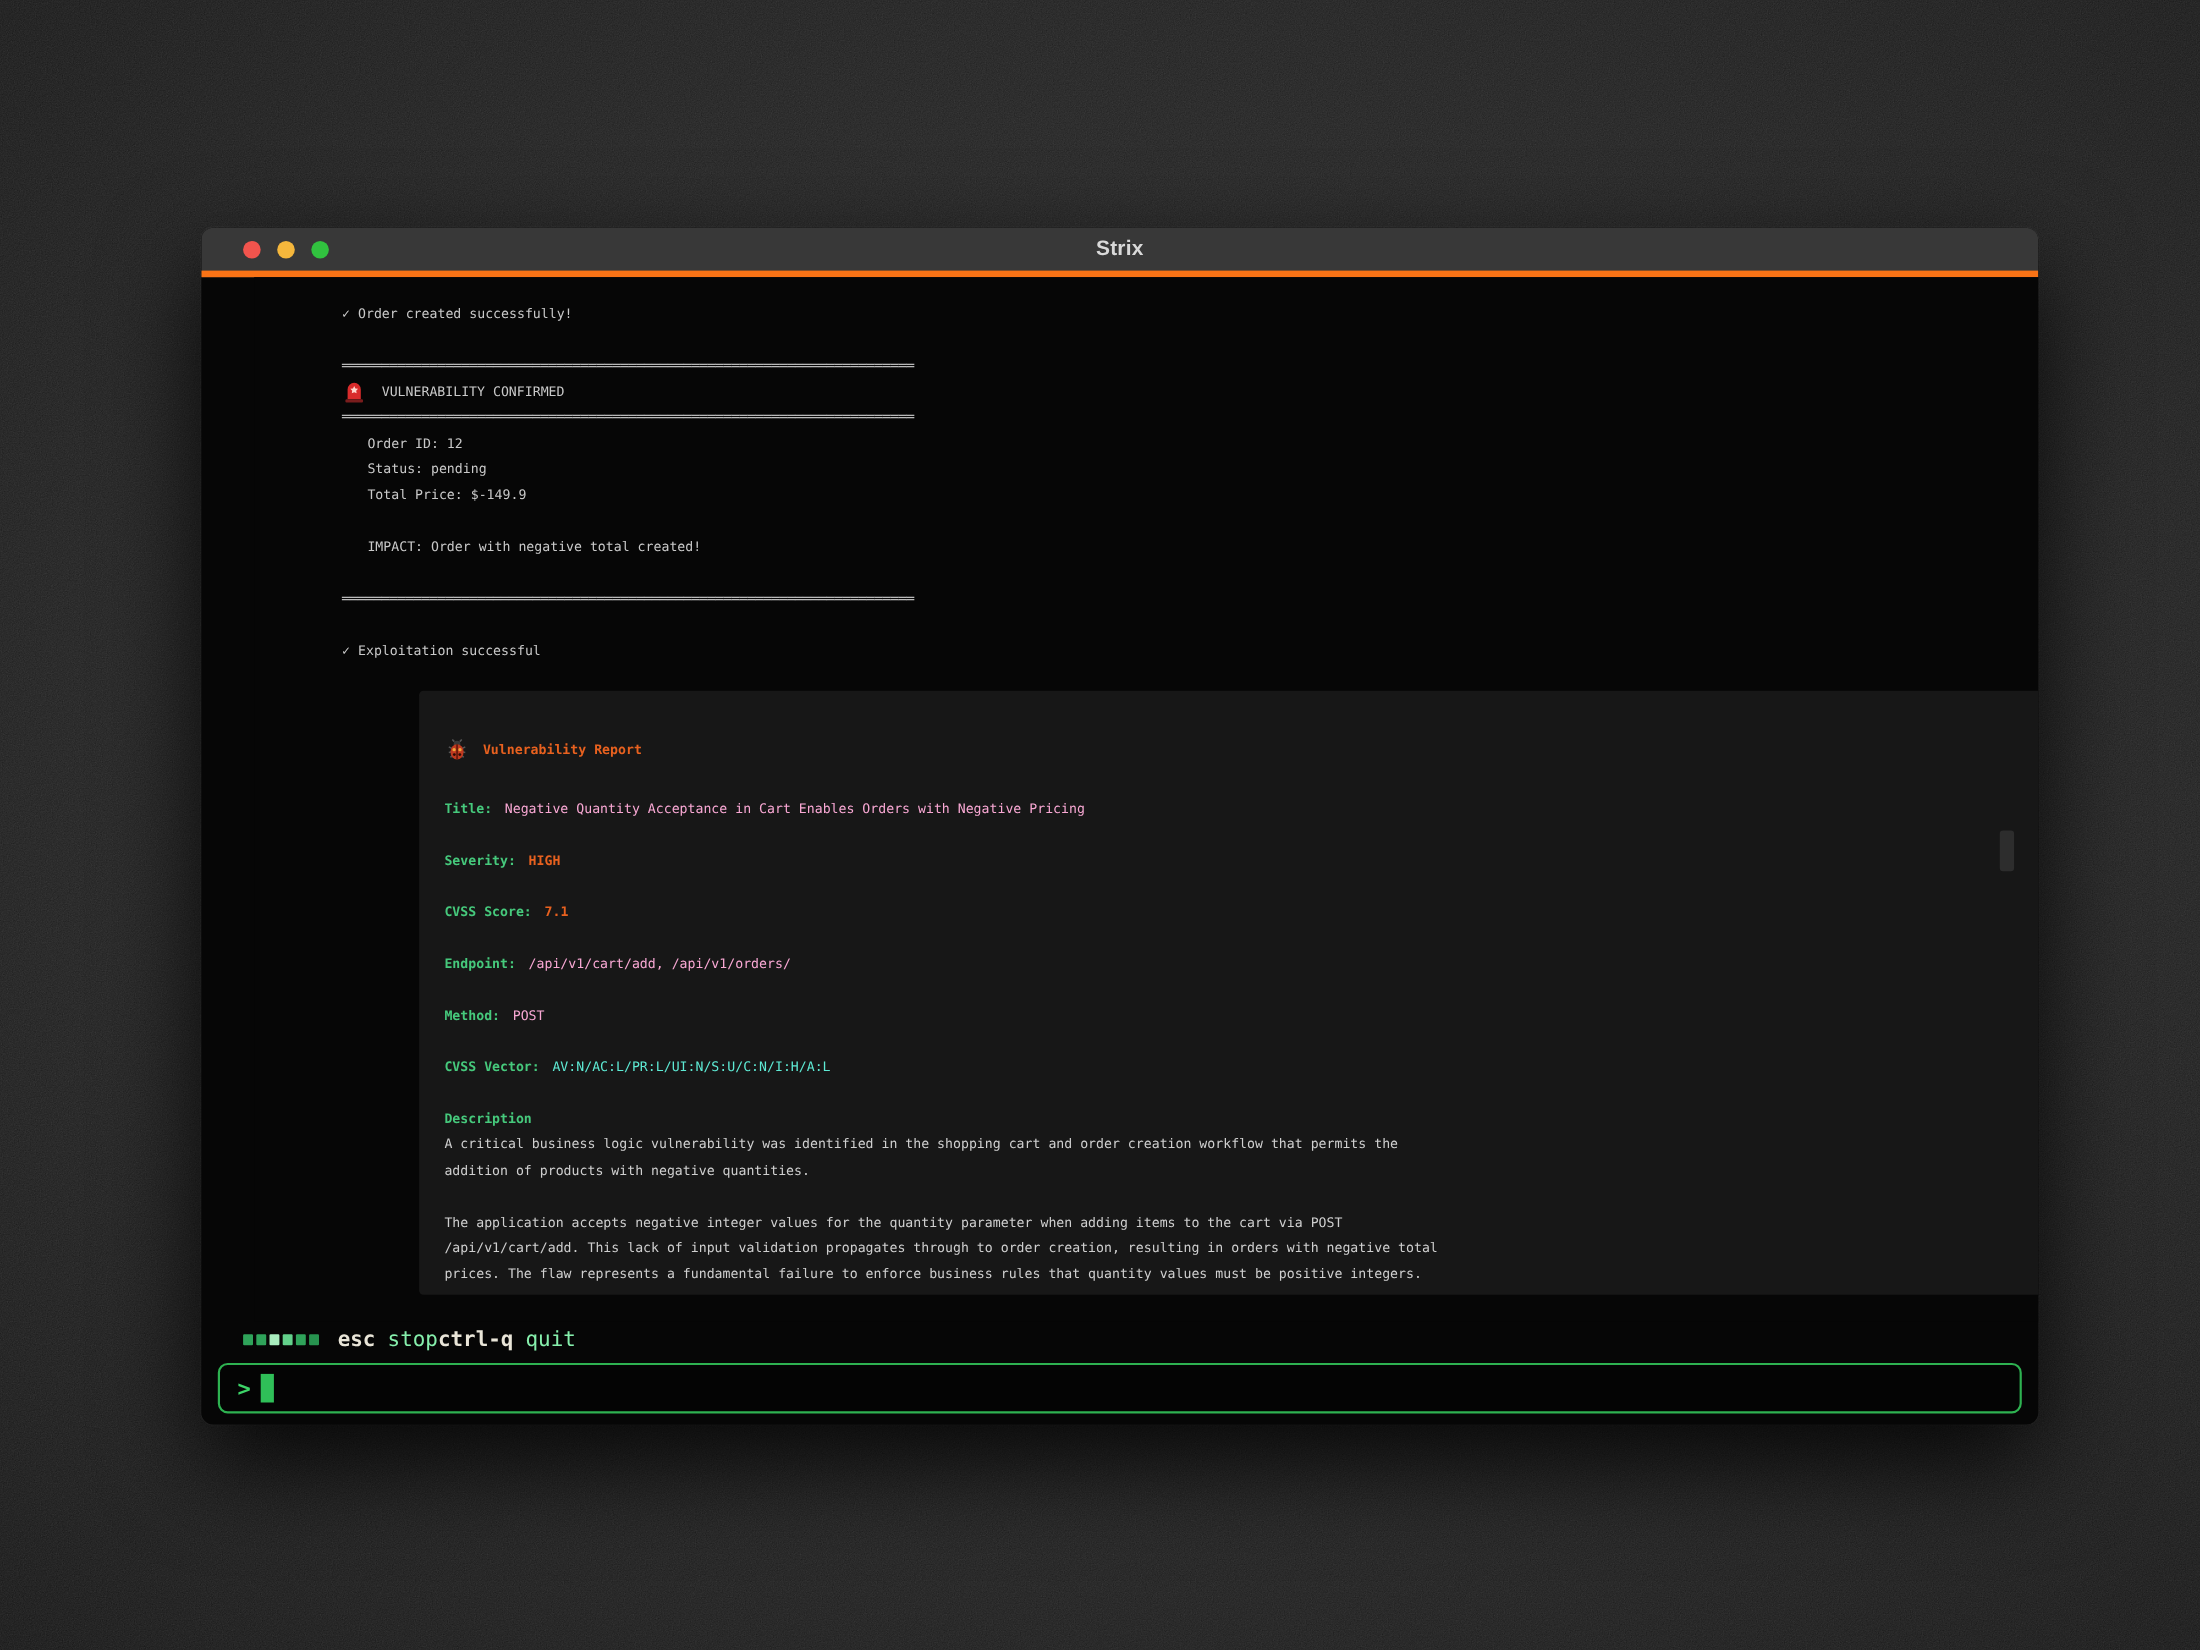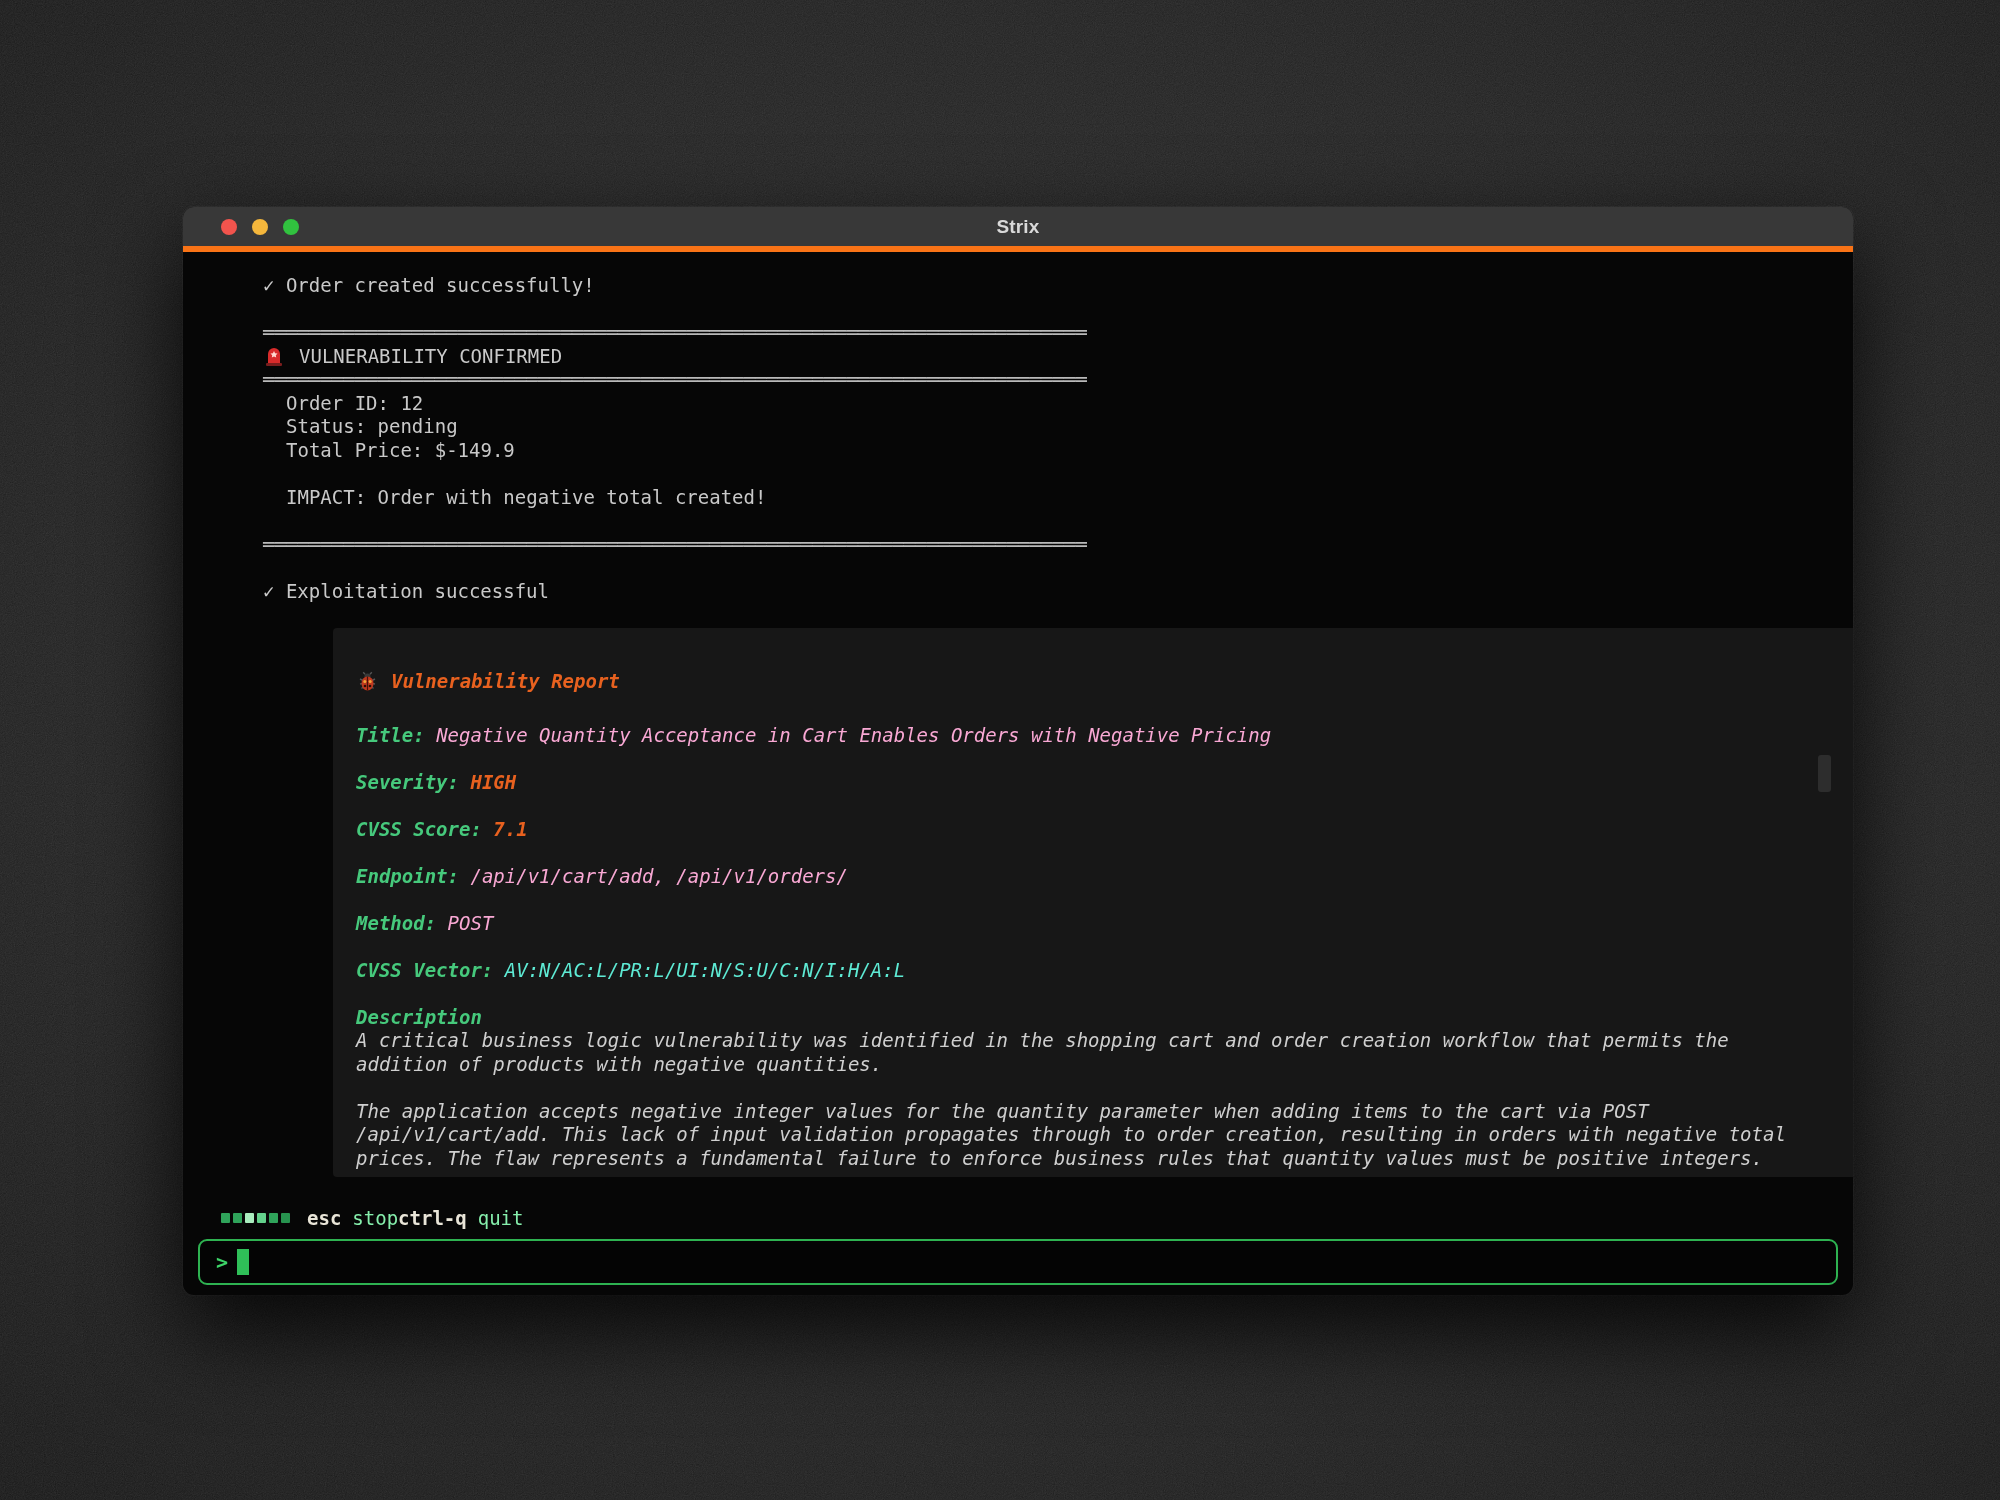--- a/index.html
+++ b/index.html
@@ -39,38 +39,37 @@
     font-family: "Liberation Sans", sans-serif;
     font-weight: bold; font-size: 19px; color: #d9d9d9;
     letter-spacing: 0.2px;
   }
 
   
   .content {
     position: relative; flex: 1 1 auto; overflow: hidden;
     background: #060606;
     padding: 22px 0 0 80px;
-    font-size: 19px; line-height: 23.5px; color: #c9c9c9;
+    font-size: 12px; line-height: 23.5px; color: #c9c9c9; margin-left: 48px;
   }
   .termline { white-space: pre; }
   .termline.blank { height: 23.5px; }
   .sep { color: #b9b9b9; letter-spacing: 0; }
   .indent { padding-left: 23px; }
   .alert-title { display: flex; align-items: flex-start; gap: 14px; }
   .icon-badge { display: inline-flex; width: 22px; justify-content: center; align-items: center; flex: 0 0 22px; }
 
   
   .report-panel {
     margin: 25px 0 0 70px;
     width: 1555px; height: 549px;
     background: var(--panel-bg, #171717);
     border-radius: 4px;
     padding: 42px 23px 0 23px;
     overflow: hidden;
-    font-style: italic;
   }
   .report-heading { display: flex; align-items: center; gap: 13px; margin-bottom: 30px; }
   .report-heading .heading-text { color: var(--orange, #e8611f); font-weight: bold; }
   .field { margin-bottom: 23.5px; }
   .label { color: var(--green, #46c97c); font-weight: bold; margin-right: 11.5px; }
   .val.bright { color: #f9a8d4; }
   .val.orange { color: var(--orange, #e8611f); font-weight: bold; text-align: center; }
   .val.dim { color: #5eead4; }
   .desc-heading { color: var(--green, #46c97c); font-weight: bold; }
   .desc-para { color: #cfcfcf; white-space: pre-wrap; margin-bottom: 23.5px; }

